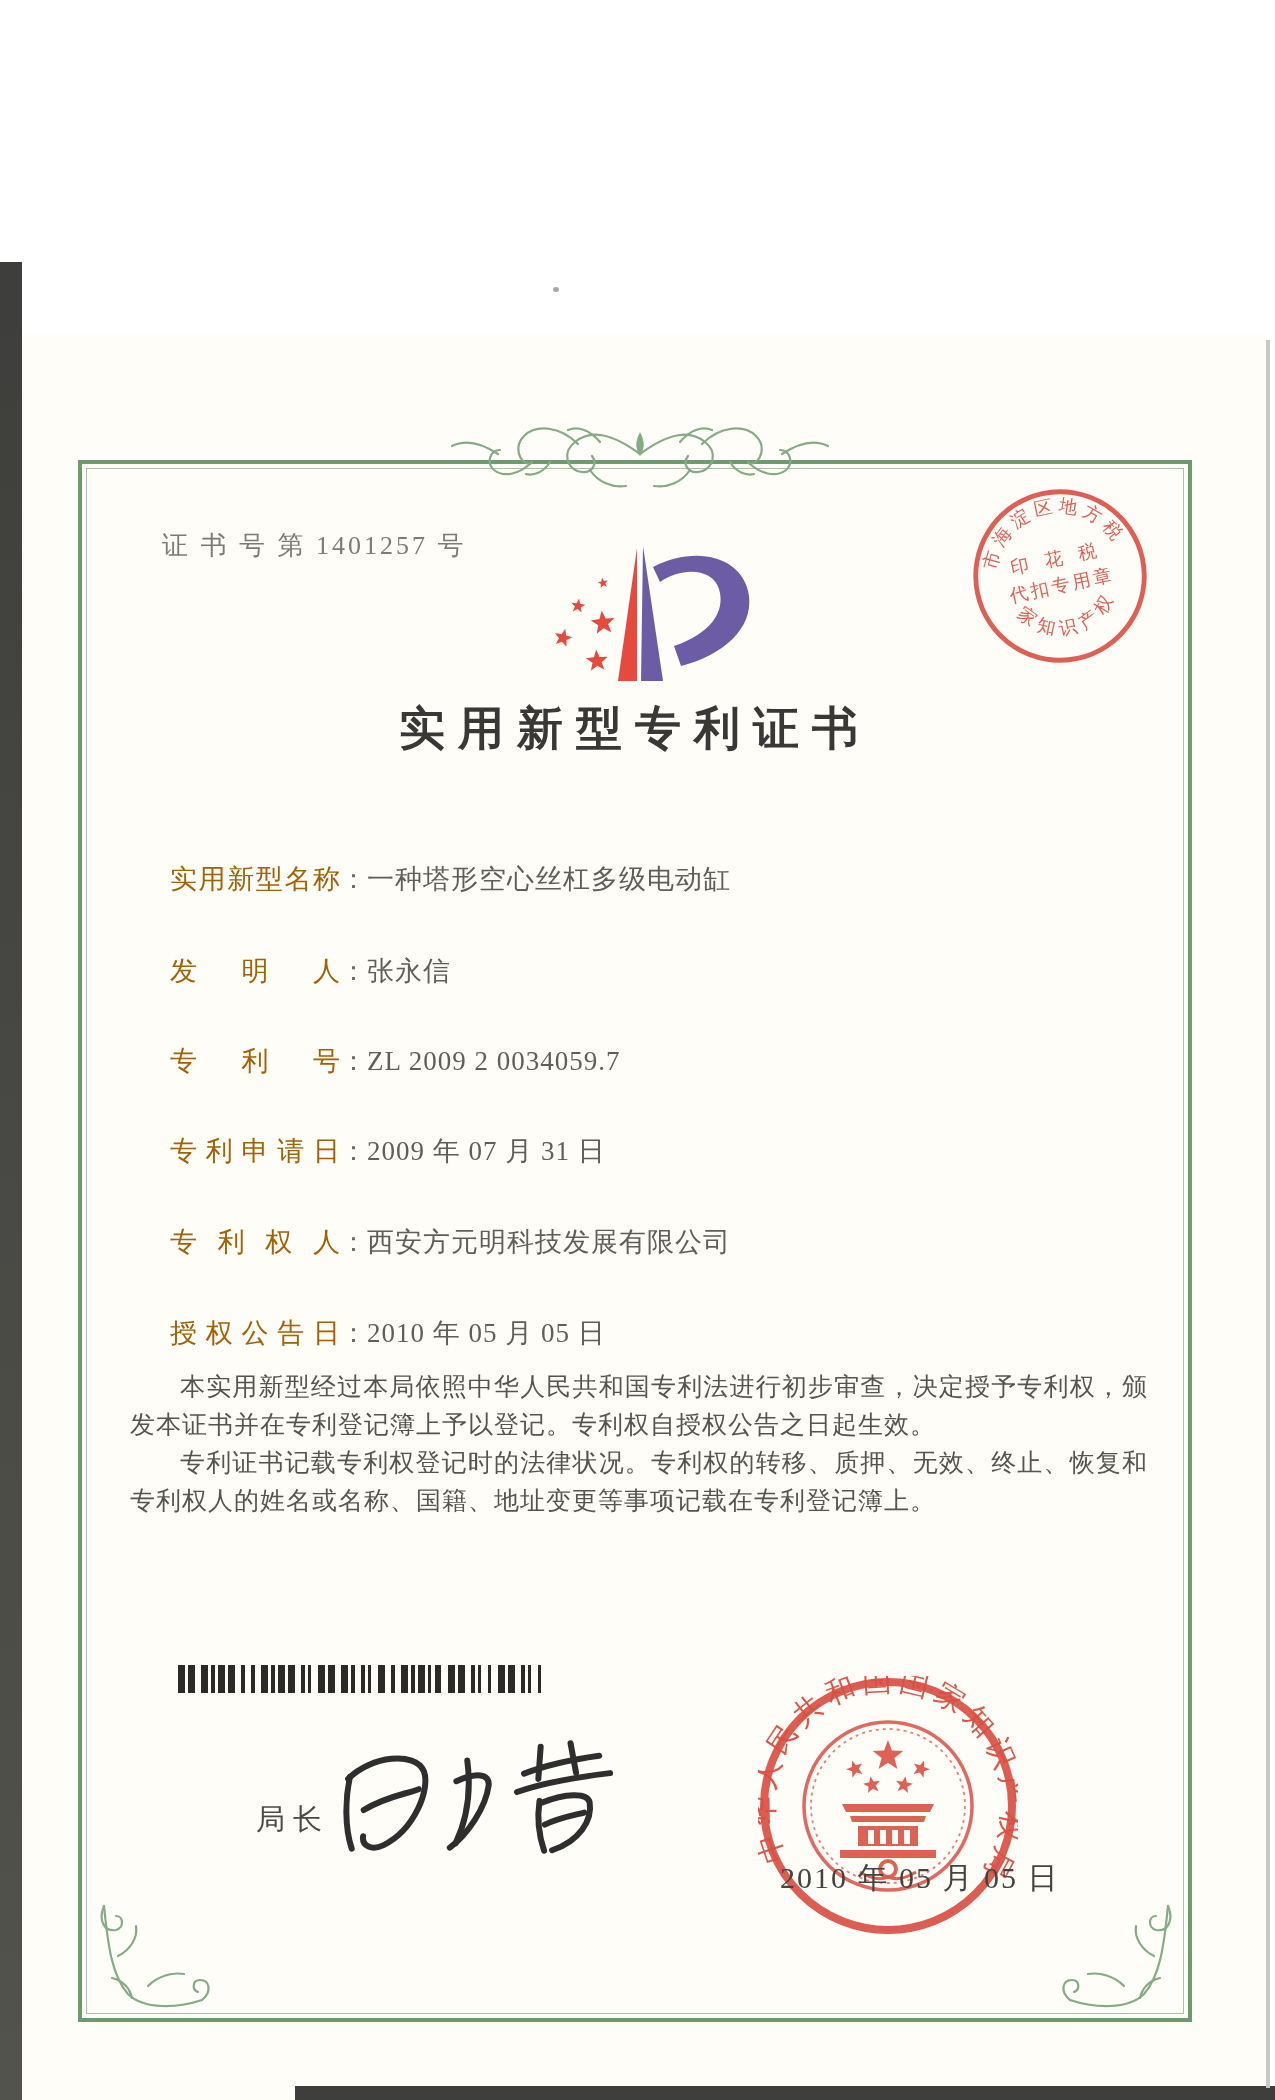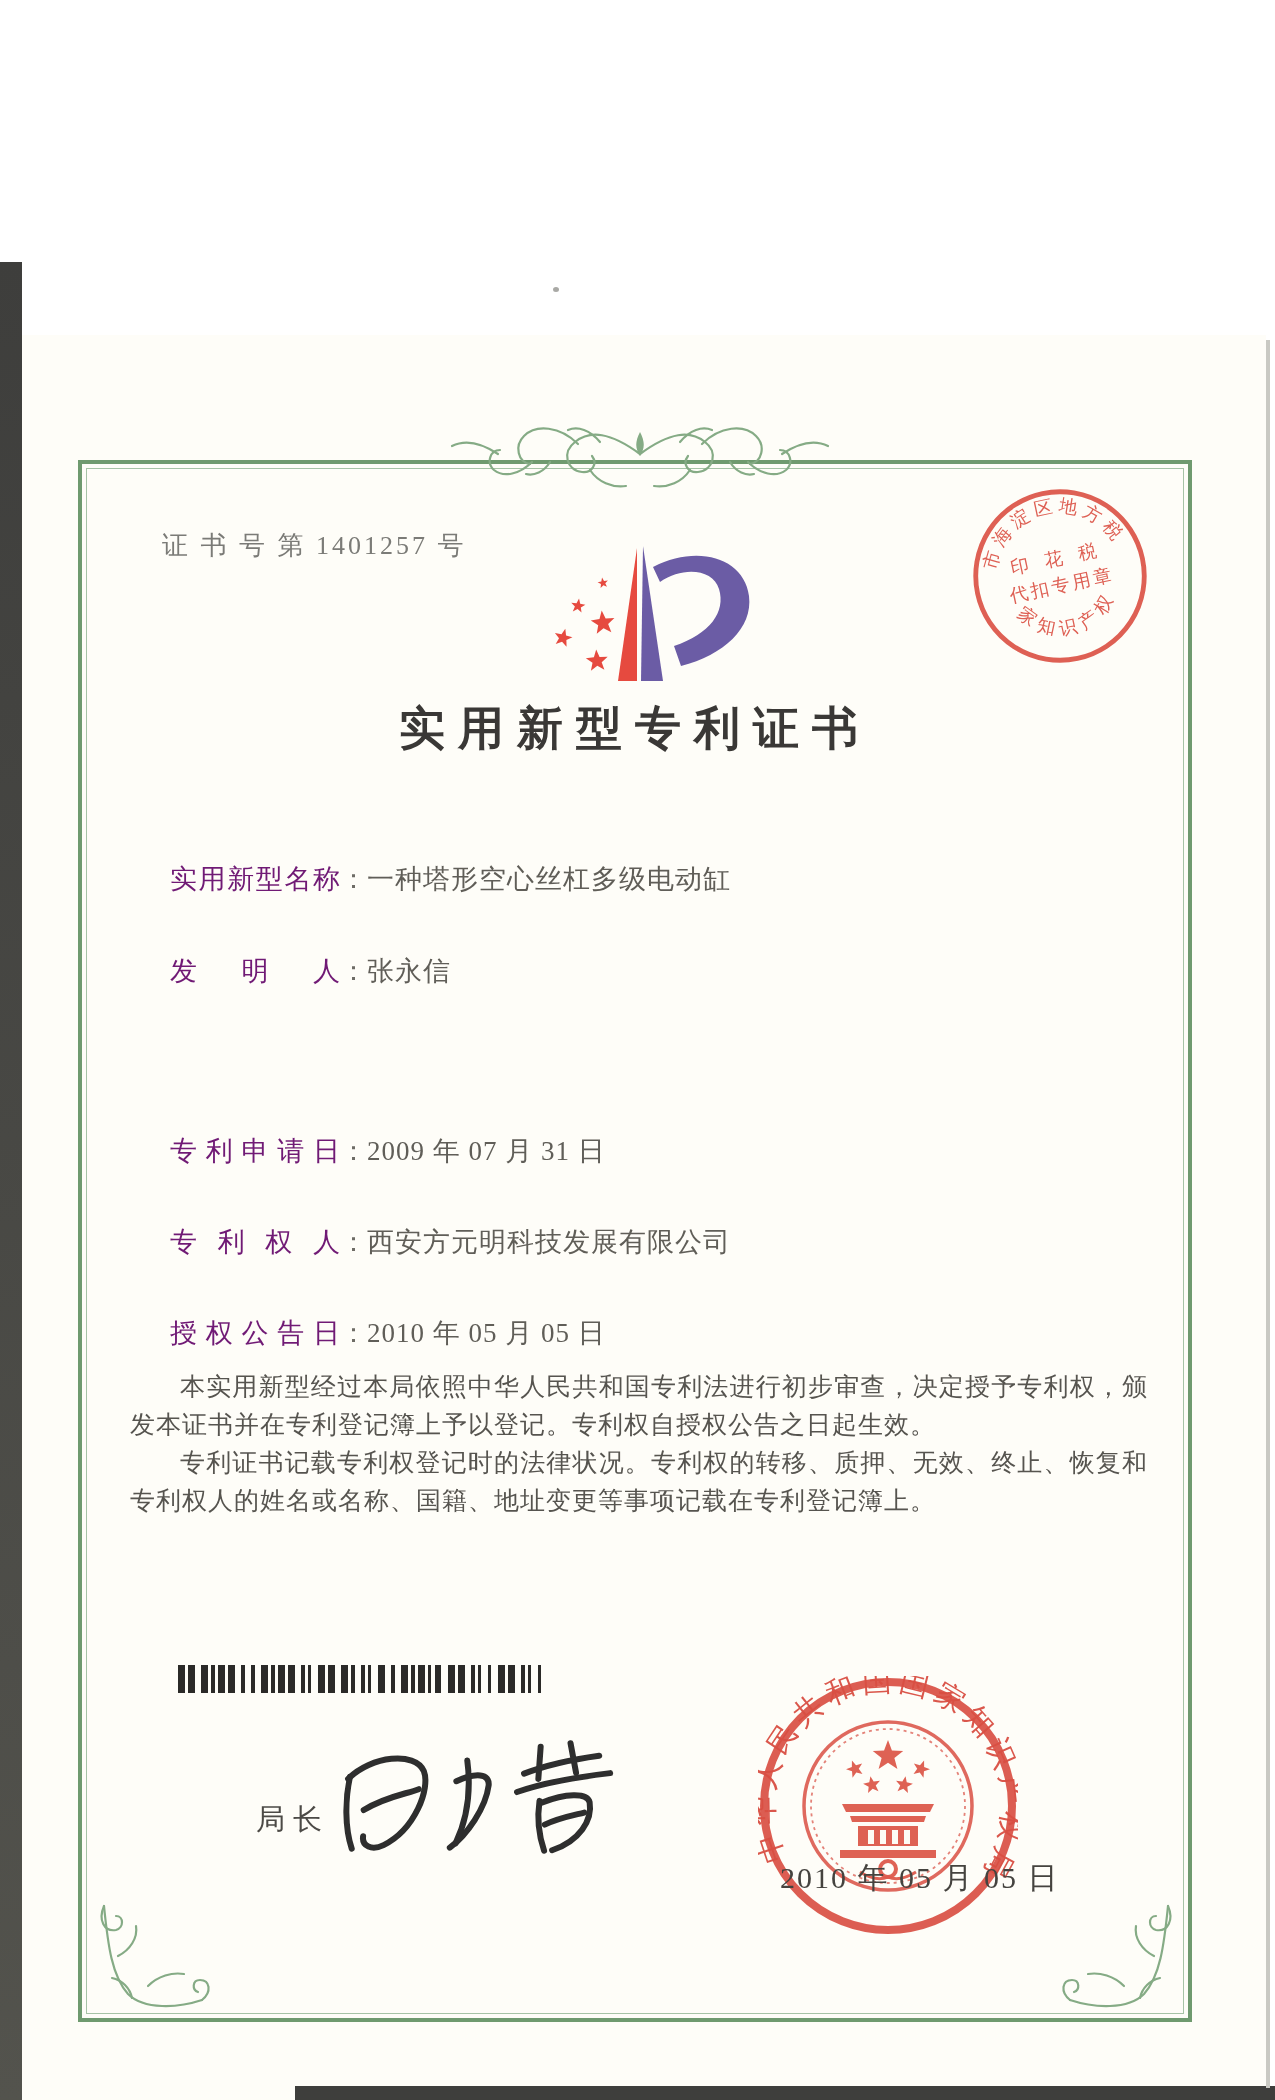--- a/index.html
+++ b/index.html
@@ -15,21 +15,21 @@
         border:4px solid #6f9a6f;box-sizing:border-box;}
   .frame-inner{position:absolute;left:86px;top:468px;width:1098px;height:1546px;
         border:1px solid #a6c3a6;box-sizing:border-box;}
   .ornament{position:absolute;}
   .cert-no{position:absolute;left:150px;top:528px;font-size:26px;letter-spacing:3px;color:#7b7b77;margin-left:12px;}
   .logo{position:absolute;left:540px;top:520px;}
   .doc-title{position:absolute;left:78px;top:698px;width:1114px;text-align:center;
         font-size:46px;font-weight:600;letter-spacing:13px;color:#3a3836;}
   .tax-stamp{position:absolute;left:968px;top:484px;transform:rotate(-12deg);}
   .field-row{position:absolute;left:170px;font-size:27px;color:#605e58;white-space:nowrap;}
-  .flabel{display:inline-block;width:170px;text-align:justify;text-align-last:justify;color:#701a75;}
+  .flabel{display:inline-block;width:170px;text-align:justify;text-align-last:justify;color:#a16207;}
   .fsep{color:#6e6c66;}
   .fvalue{color:#605e58;letter-spacing:1px;text-align:center;}
   .paragraphs{position:absolute;left:130px;top:1368px;width:1018px;}
   .paragraphs p{margin:0;font-size:25px;line-height:38px;text-indent:2em;
         text-align:justify;color:#56544f;letter-spacing:1px;}
   .barcode{position:absolute;left:178px;top:1665px;width:364px;height:28px;display:flex;align-items:stretch;}
   .sig-label{position:absolute;left:256px;top:1800px;font-size:29px;letter-spacing:8px;color:#4c4a46;}
   .signature{position:absolute;left:330px;top:1742px;transform:rotate(-3deg);}
   .office-seal{position:absolute;left:758px;top:1676px;}
   .seal-date{position:absolute;left:780px;top:1858px;font-size:30px;letter-spacing:2px;color:#45433f;z-index:5;}
@@ -124,20 +124,23 @@
     </text>
     <text x="0" y="-12" text-anchor="middle" font-size="19" letter-spacing="6" fill="#de6054">印 花 税</text>
     <text x="0" y="16" text-anchor="middle" font-size="19" letter-spacing="3" fill="#de6054">代扣专用章</text>
   </svg>
 
   <div class="field-row" style="top:861px;">
     <span class="flabel">实用新型名称</span><span class="fsep">：</span><span class="fvalue">一种塔形空心丝杠多级电动缸</span>
   </div>
   <div class="field-row" style="top:953px;">
     <span class="flabel">发明人</span><span class="fsep">：</span><span class="fvalue">张永信</span>
+  </div>
+  <div class="field-row" style="top:1043px;">
+    <span class="flabel">专利号</span><span class="fsep">：</span><span class="fvalue">ZL 2009 2 0034059.7</span>
   </div>
   <div class="field-row" style="top:1133px;">
     <span class="flabel">专利申请日</span><span class="fsep">：</span><span class="fvalue">2009 年 07 月 31 日</span>
   </div>
   <div class="field-row" style="top:1224px;">
     <span class="flabel">专利权人</span><span class="fsep">：</span><span class="fvalue">西安方元明科技发展有限公司</span>
   </div>
   <div class="field-row" style="top:1315px;">
     <span class="flabel">授权公告日</span><span class="fsep">：</span><span class="fvalue">2010 年 05 月 05 日</span>
   </div>

